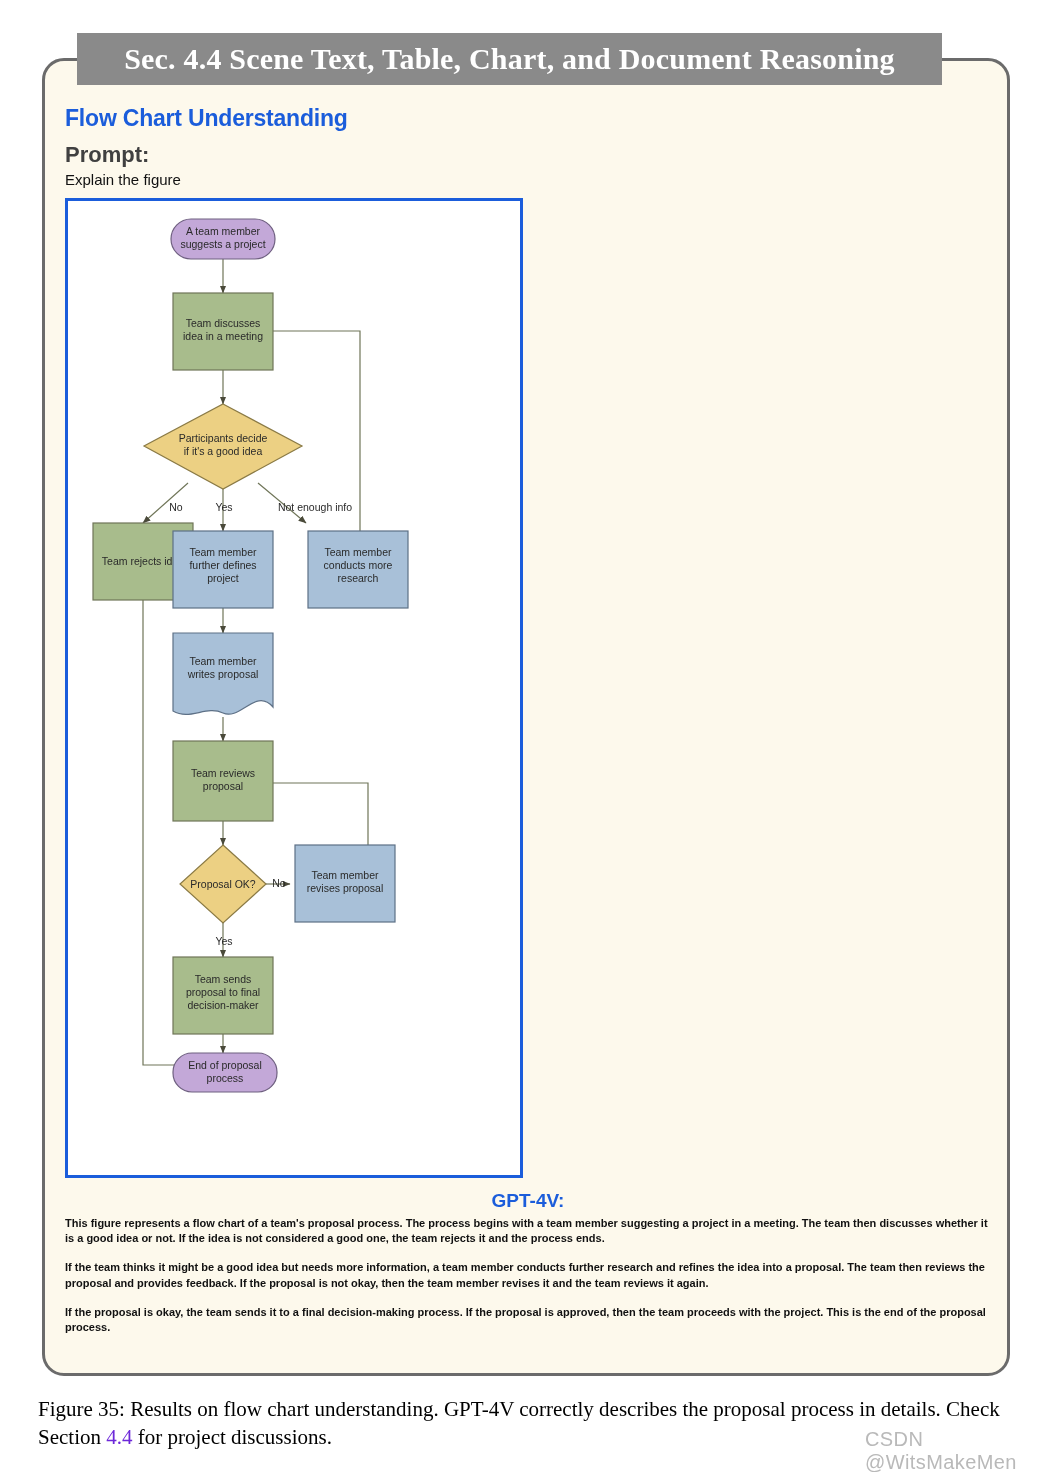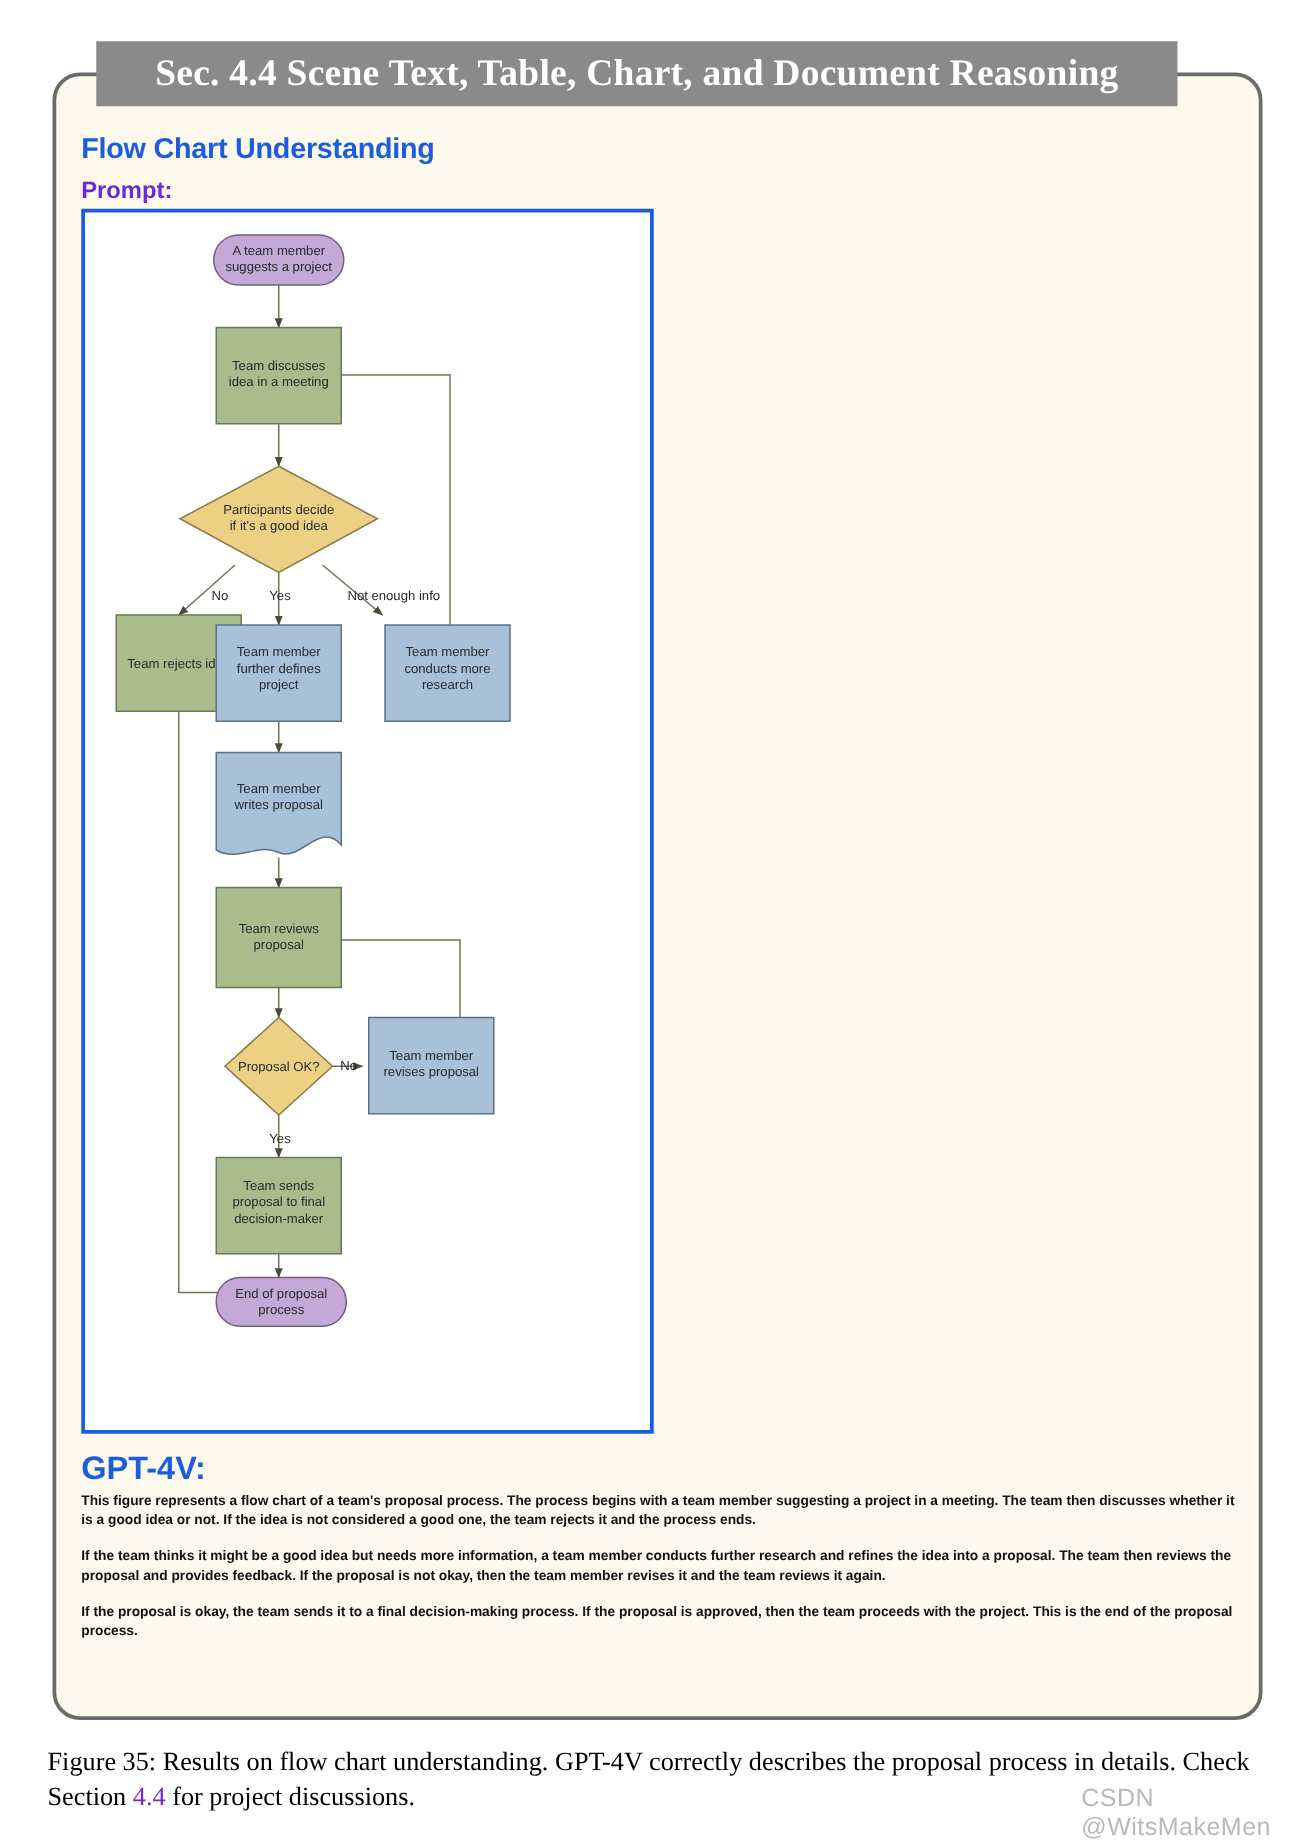--- a/index.html
+++ b/index.html
@@ -59,23 +59,23 @@
   }
 
   .section-head {
     color: #1b5ddb;
     font-weight: bold;
     font-size: 23px;
     margin: 0 0 8px 0;
     letter-spacing: -0.2px;
   }
   .prompt-head {
-    color: #6d28d9;
-    font-weight: bold;
-    font-size: 19px;
+    color: #404040;
+    font-weight: bold;
+    font-size: 22px;
     margin: 10px 0 3px 0;
   }
   .prompt-text {
     color: #111111;
     font-size: 15px;
     margin: 0 0 10px 0;
   }
 
   
   #figure-frame {
@@ -90,22 +90,23 @@
   #flow-svg {
     position: absolute;
     left: 0;
     top: 0;
   }
 
   
   #answer-head {
     color: #1b5ddb;
     font-weight: bold;
-    font-size: 26px;
+    font-size: 19px;
     margin: 12px 0 4px 0;
+    text-align: center;
   }
   .answer-par {
     color: #111111;
     font-size: 11px;
     line-height: 1.38;
     margin: 0 0 14px 0;
     max-width: 940px;
     font-weight: bold;
   }
   .answer-par:last-child { margin-bottom: 0; }
@@ -152,20 +153,21 @@
 </head>
 <body>
 
 <div id="card">
   <div id="card-inner">
 
     <div class="section-head">Flow Chart Understanding</div>
 
     <div class="prompt-head">Prompt:</div>
 
+    <div class="prompt-text">Explain the figure</div>
 
     <div id="figure-frame">
       <svg id="flow-svg" width="452" height="894" viewBox="0 0 452 894">
         <defs>
           <marker id="arrow" markerWidth="9" markerHeight="9" refX="7.5" refY="3.2" orient="auto" markerUnits="userSpaceOnUse">
             <path d="M0,0 L8,3.2 L0,6.4 z" fill="#4a4a3a"></path>
           </marker>
         </defs>
 
         <g stroke="#6f7558" stroke-width="1.2" fill="none">

